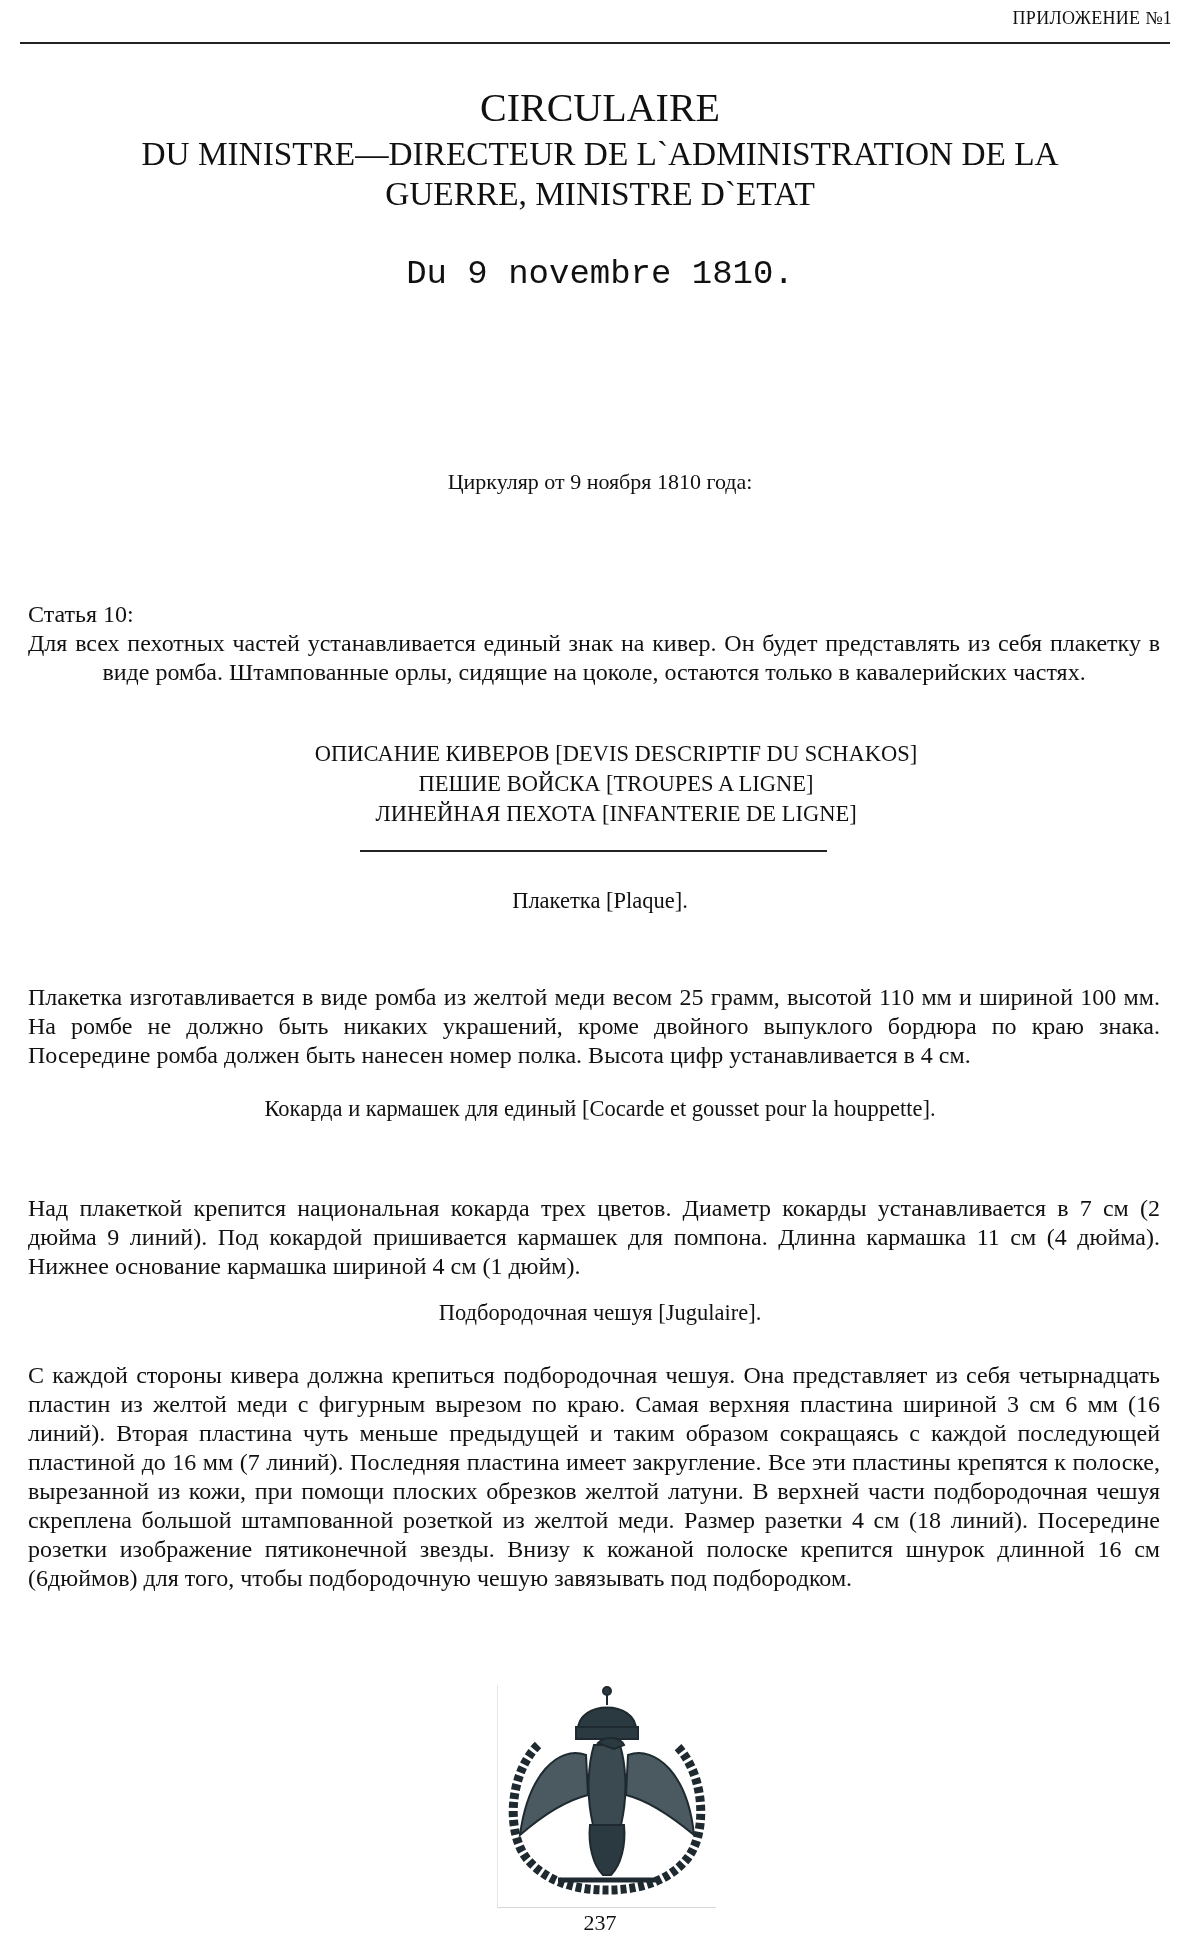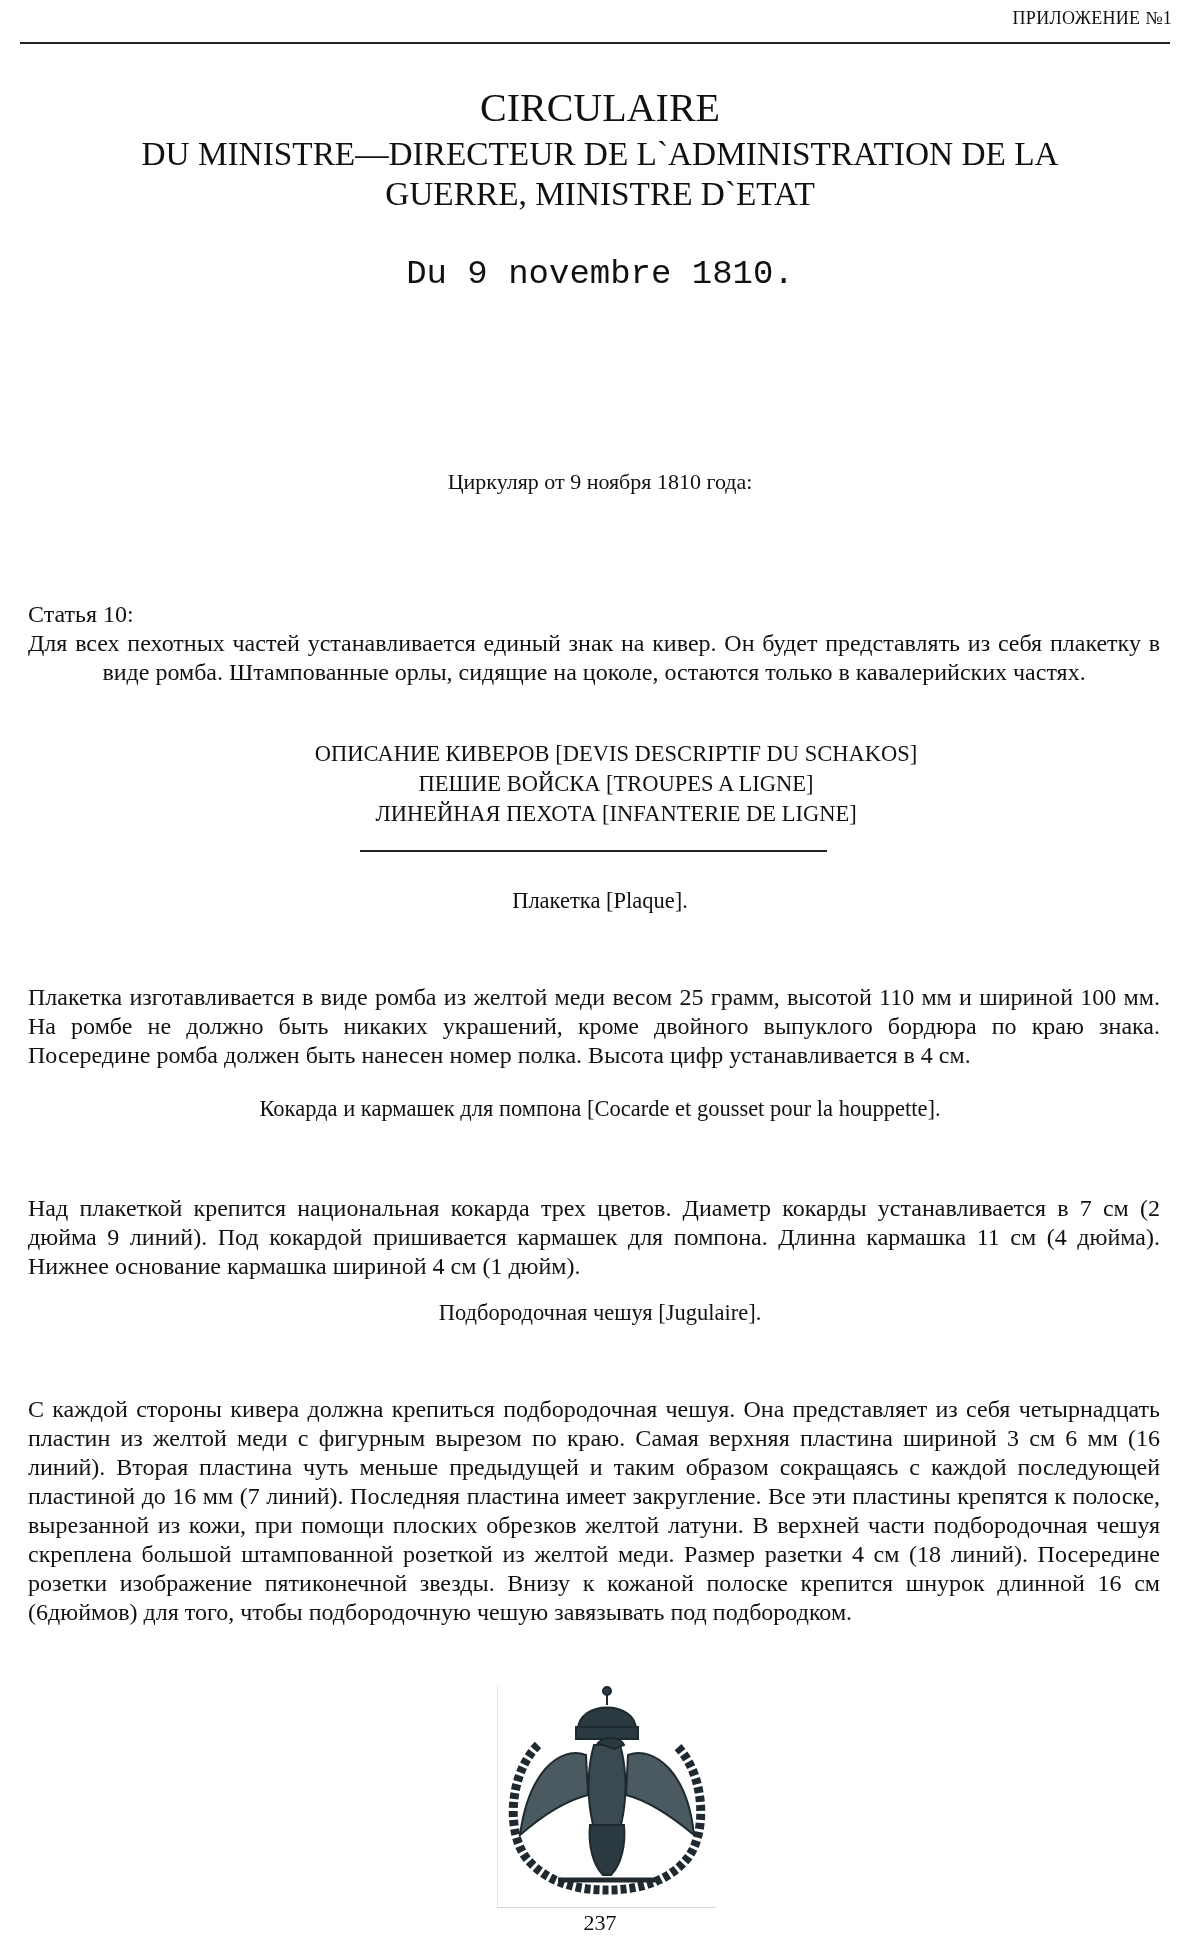--- a/index.html
+++ b/index.html
@@ -31,21 +31,21 @@
     .headings { top: 739px; font-family: "Liberation Serif", serif; font-size: 22.5px; line-height: 30px; margin-left: 32px; }
     .mid-rule {
       position: absolute; left: 360px; width: 467px; top: 850px; border-top: 2px solid #222;
     }
     .sec { font-family: "Liberation Serif", serif; font-size: 22.5px; }
     .sec1 { top: 888px; }
     .p1 { top: 946px; }
     .sec2 { top: 1096px; }
     .p2 { top: 1157px; }
     .sec3 { top: 1300px; }
-    .p3 { top: 1358px; }
+    .p3 { top: 1324px; }
     .figure {
       position: absolute; left: 497px; top: 1685px; width: 218px; height: 222px;
       border-left: 1px solid #e6e6e6; border-bottom: 1px solid #d8d8d8;
     }
     .page-num { top: 1910px; font-family: "Liberation Serif", serif; font-size: 22px; }
   </style>
 </head>
 <body>
 
 <div class="appendix">ПРИЛОЖЕНИЕ №1</div>
@@ -66,21 +66,21 @@
 <div class="center headings">
   <div>ОПИСАНИЕ КИВЕРОВ [DEVIS DESCRIPTIF DU SCHAKOS]</div>
   <div>ПЕШИЕ ВОЙСКА [TROUPES A LIGNE]</div>
   <div>ЛИНЕЙНАЯ ПЕХОТА [INFANTERIE DE LIGNE]</div>
 </div>
 <div class="mid-rule"></div>
 
 <div class="center sec sec1">Плакетка [Plaque].</div>
 <div class="para p1">Плакетка изготавливается в виде ромба из желтой меди весом 25 грамм, высотой 110 мм и шириной 100 мм. На ромбе не должно быть никаких украшений, кроме двойного выпуклого бордюра по краю знака. Посередине ромба должен быть нанесен номер полка. Высота цифр устанавливается в 4 см.</div>
 
-<div class="center sec sec2">Кокарда и кармашек для помпона [Cocarde et gousset pour la houppette].</div>
+<div class="center sec sec2">Кокарда и кармашек для единый [Cocarde et gousset pour la houppette].</div>
 <div class="para p2">Над плакеткой крепится национальная кокарда трех цветов. Диаметр кокарды устанавливается в 7 см (2 дюйма 9 линий). Под кокардой пришивается кармашек для помпона. Длинна кармашка 11 см (4 дюйма). Нижнее основание кармашка шириной 4 см (1 дюйм).</div>
 
 <div class="center sec sec3">Подбородочная чешуя [Jugulaire].</div>
 <div class="para p3">С каждой стороны кивера должна крепиться подбородочная чешуя. Она представляет из себя четырнадцать пластин из желтой меди с фигурным вырезом по краю. Самая верхняя пластина шириной 3 см 6 мм (16 линий). Вторая пластина чуть меньше предыдущей и таким образом сокращаясь с каждой последующей пластиной до 16 мм (7 линий). Последняя пластина имеет закругление. Все эти пластины крепятся к полоске, вырезанной из кожи, при помощи плоских обрезков желтой латуни. В верхней части подбородочная чешуя скреплена большой штампованной розеткой из желтой меди. Размер разетки 4 см (18 линий). Посередине розетки изображение пятиконечной звезды. Внизу к кожаной полоске крепится шнурок длинной 16 см (6дюймов) для того, чтобы подбородочную чешую завязывать под подбородком.</div>
 
 <div class="figure">
   <svg width="218" height="222" viewBox="0 0 218 222">
     <g fill="none" stroke="#1e2a30" stroke-width="2">
 
       <path d="M40 60 C10 90 8 150 30 175 C50 198 80 205 109 205 C138 205 168 198 188 175 C210 150 208 90 178 60" stroke-width="9" stroke-dasharray="6 3"></path>

